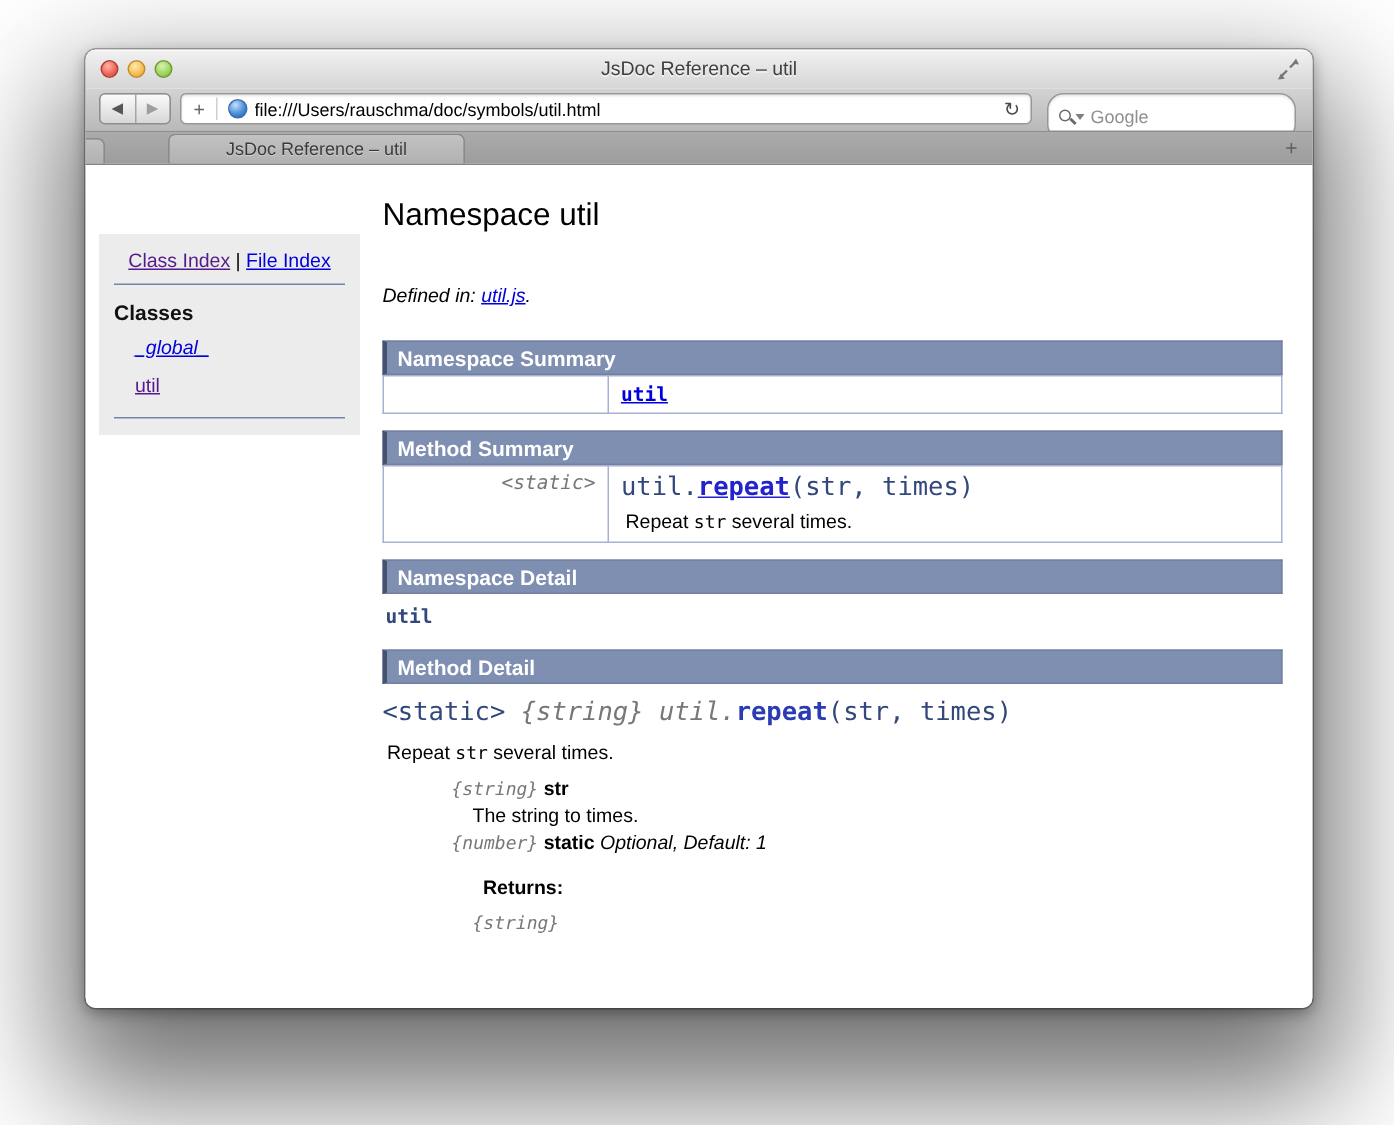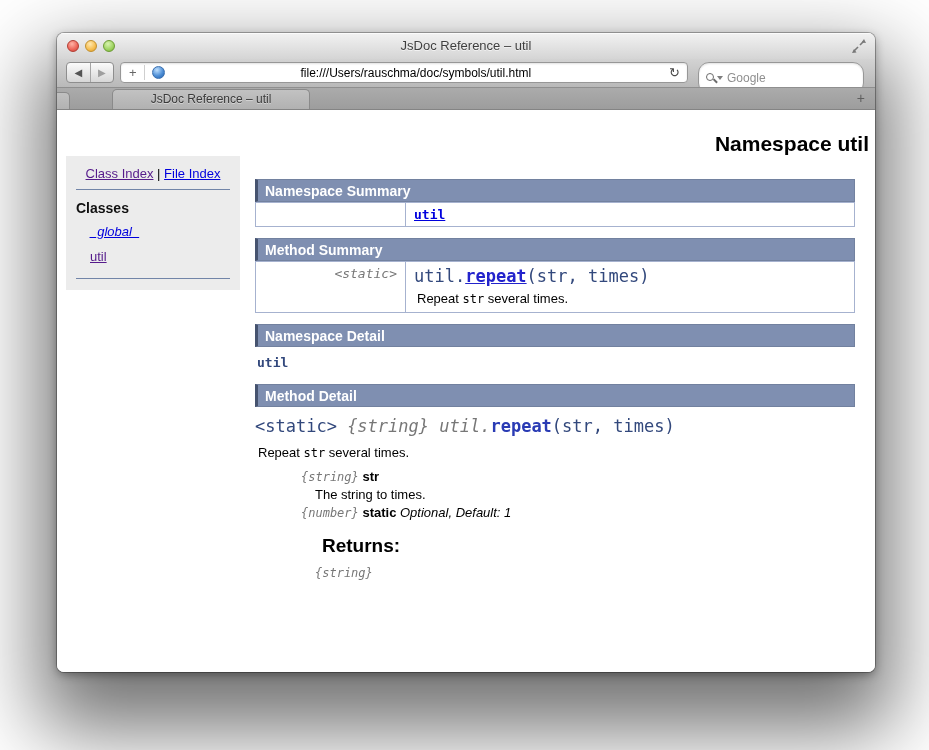--- a/index.html
+++ b/index.html
@@ -50,21 +50,21 @@
     display:flex; align-items:center; font-size:12px; color:#000;
     box-shadow: inset 0 1px 2px rgba(0,0,0,0.12);
   }
   .addressbar .plus { padding:0 7px 0 8px; color:#666; font-size:13px; }
   .addressbar .divider { width:1px; height:15px; background:#cfcfcf; }
   .globe {
     width:13px; height:13px; border-radius:50%; margin:0 5px 0 7px; flex:0 0 auto;
     background:radial-gradient(circle at 4px 3px,#bfe0ff,#4f8fd6 55%,#1f5fae);
     border:1px solid #3a6faf;
   }
-  .addressbar .url { flex:1; white-space:nowrap; overflow:hidden;text-align:center; }
+  .addressbar .url { flex:1; white-space:nowrap; overflow:hidden; }
   .addressbar .reload { padding:0 7px; color:#4a4a4a; font-size:13px; }
 
   .searchfield {
     position:absolute; left:641px; top:3px; width:166px; height:32px;
     background:#fff; border:1px solid #979797; border-radius:11px;
     display:flex; align-items:center;
     box-shadow: inset 0 1px 2px rgba(0,0,0,0.12);
   }
   .mag { position:relative; width:15px; height:13px; margin-left:7px; flex:0 0 auto; }
   .mag .lens { position:absolute; left:0; top:1px; width:8px; height:8px;
@@ -111,21 +111,21 @@
     background:#ececec; padding:10px 8px 6px 8px; font-size:13px;
   }
   .index-box .toplinks { text-align:center; padding-bottom:8px; }
   .index-box hr { border:none; border-top:1px solid #7285a8; margin:0 2px; }
   .index-box .classes-h { font-weight:bold; font-size:14px; margin:10px 0 8px 2px; color:#111; }
   .index-box .cls { margin:0 0 10px 16px; }
   .index-box .cls a.global { font-style:italic; }
   .index-box .bottom-rule { margin-top:14px; }
 
   .doc-main { margin-left:198px; width:614px; padding-top:22px; font-size:13px; color:#000; }
-  .doc-main h1 { font-size:21px; font-weight:bold; color:#000;text-align:right; }
+  .doc-main h1 { font-size:21px; font-weight:normal; color:#000; }
   .defined-in { margin-top:33px; font-style:italic; font-size:13px; }
 
   .section-bar {
     margin-top:0; width:600px; height:23px;
     background:#7f8fb1; color:#fff; font-weight:bold; font-size:14px;
     line-height:22px; padding-left:7px;
     border:1px solid #72819f; border-left:3px solid #46536f;
   }
   table.summary { width:600px; border-collapse:collapse; }
   table.summary td { border:1px solid #a6b2cf; vertical-align:top; padding:4px 8px; }
@@ -142,21 +142,21 @@
   .light-it { color:#777; font-style:italic; }
 
   .detail-desc { margin:9px 0 0 3px; font-size:13px; }
   .params-label { font-weight:bold; margin:17px 0 0 23px; font-size:13px; }
   .param-type-line { margin:9px 0 0 46px; font-size:13px; }
   .param-type-line .ptype { font-family:"DejaVu Sans Mono", monospace; color:#777;
                             font-style:italic; font-size:12px; }
   .param-type-line b { font-size:13px; }
   .param-type-line .extra { font-style:italic; }
   .param-desc { margin:3px 0 0 60px; font-size:13px; }
-  .returns-label { font-weight:bold; margin:15px 0 0 23px; font-size:19px;padding-left:44px; }
+  .returns-label { font-weight:bold; margin:15px 0 0 23px; font-size:13px;padding-left:44px; }
   .returns-type { margin:9px 0 0 60px; font-family:"DejaVu Sans Mono", monospace;
                   color:#777; font-style:italic; font-size:12px; }
 </style>
 </head>
 <body>
 
 <div class="window">
 
   <div class="titlebar">
     <span class="light red"></span>
@@ -214,20 +214,23 @@
       </div>
       <div class="cls">
         <a class="visited" href="#">util</a>
       </div>
       <hr class="bottom-rule">
     </div>
 
     <div class="doc-main">
       <h1>Namespace util</h1>
 
+      <div class="defined-in">
+        <span>Defined in: </span><a class="blue" href="#">util.js</a><span>.</span>
+      </div>
 
       <div class="gap12"></div>
         <div class="gap11"></div>
 
       <div class="section-bar">Namespace Summary</div>
       <table class="summary">
         <tbody>
             <tr>
           <td class="attributes"></td>
           <td>

